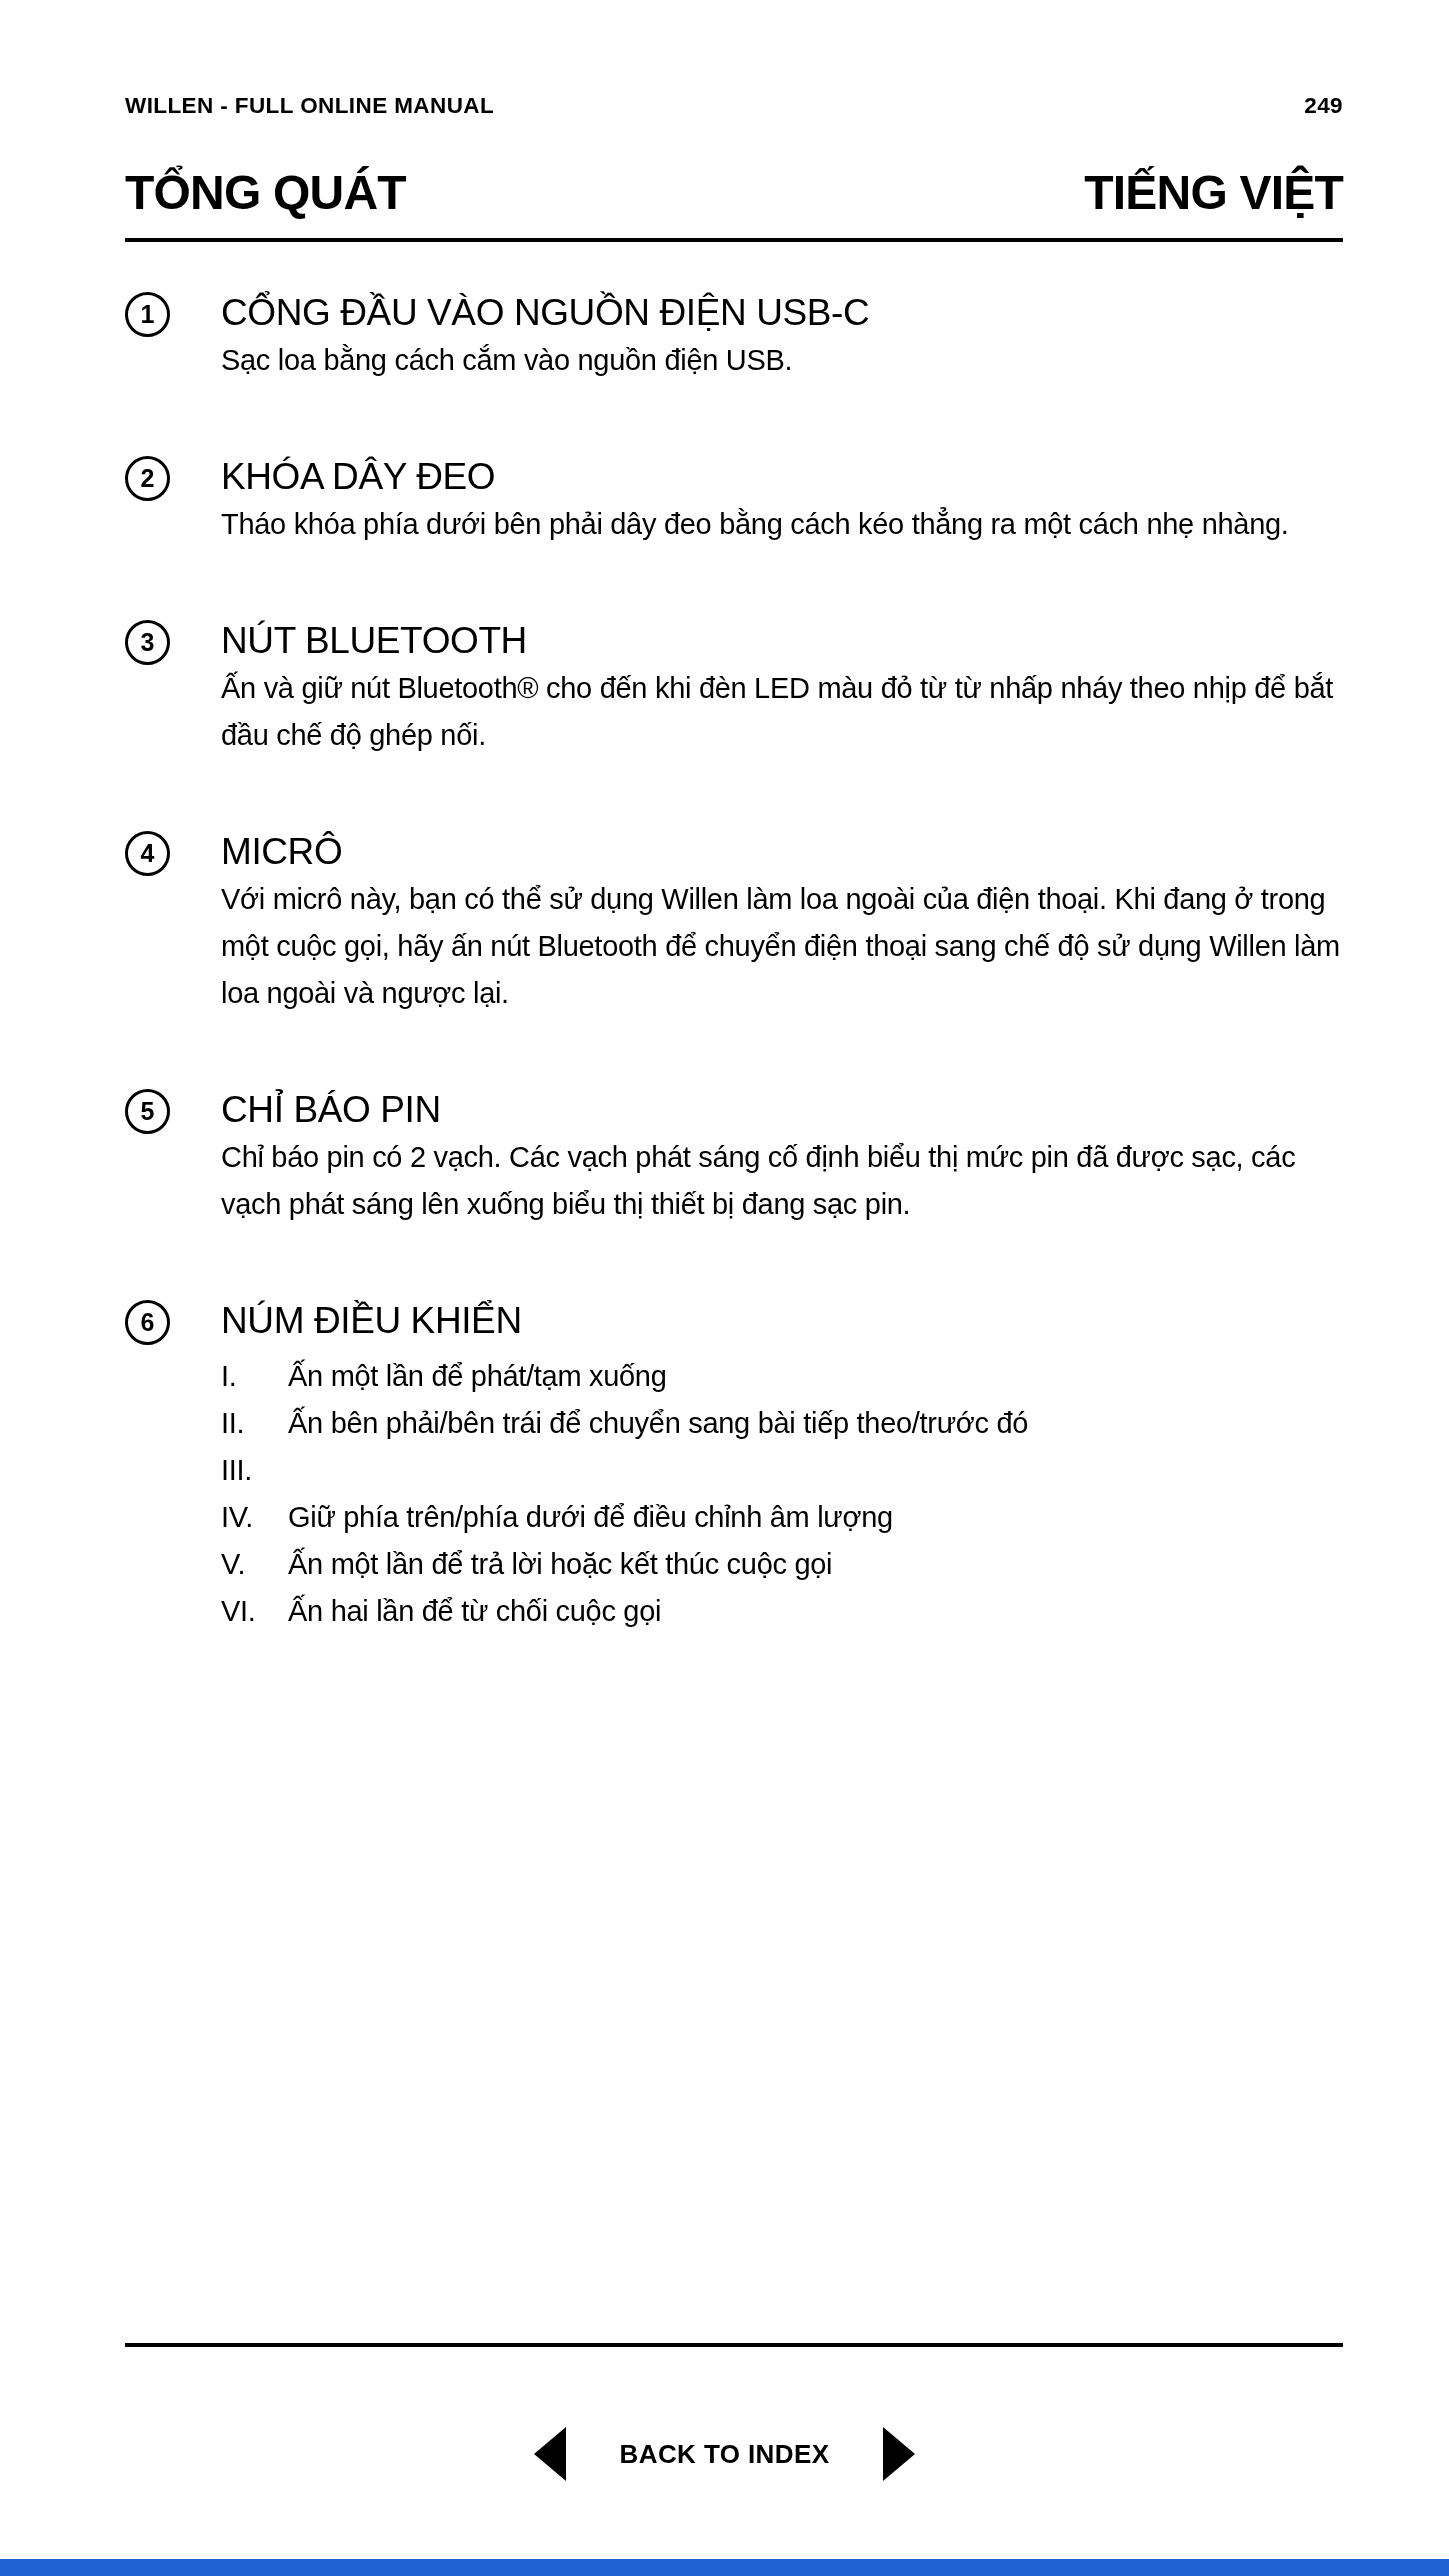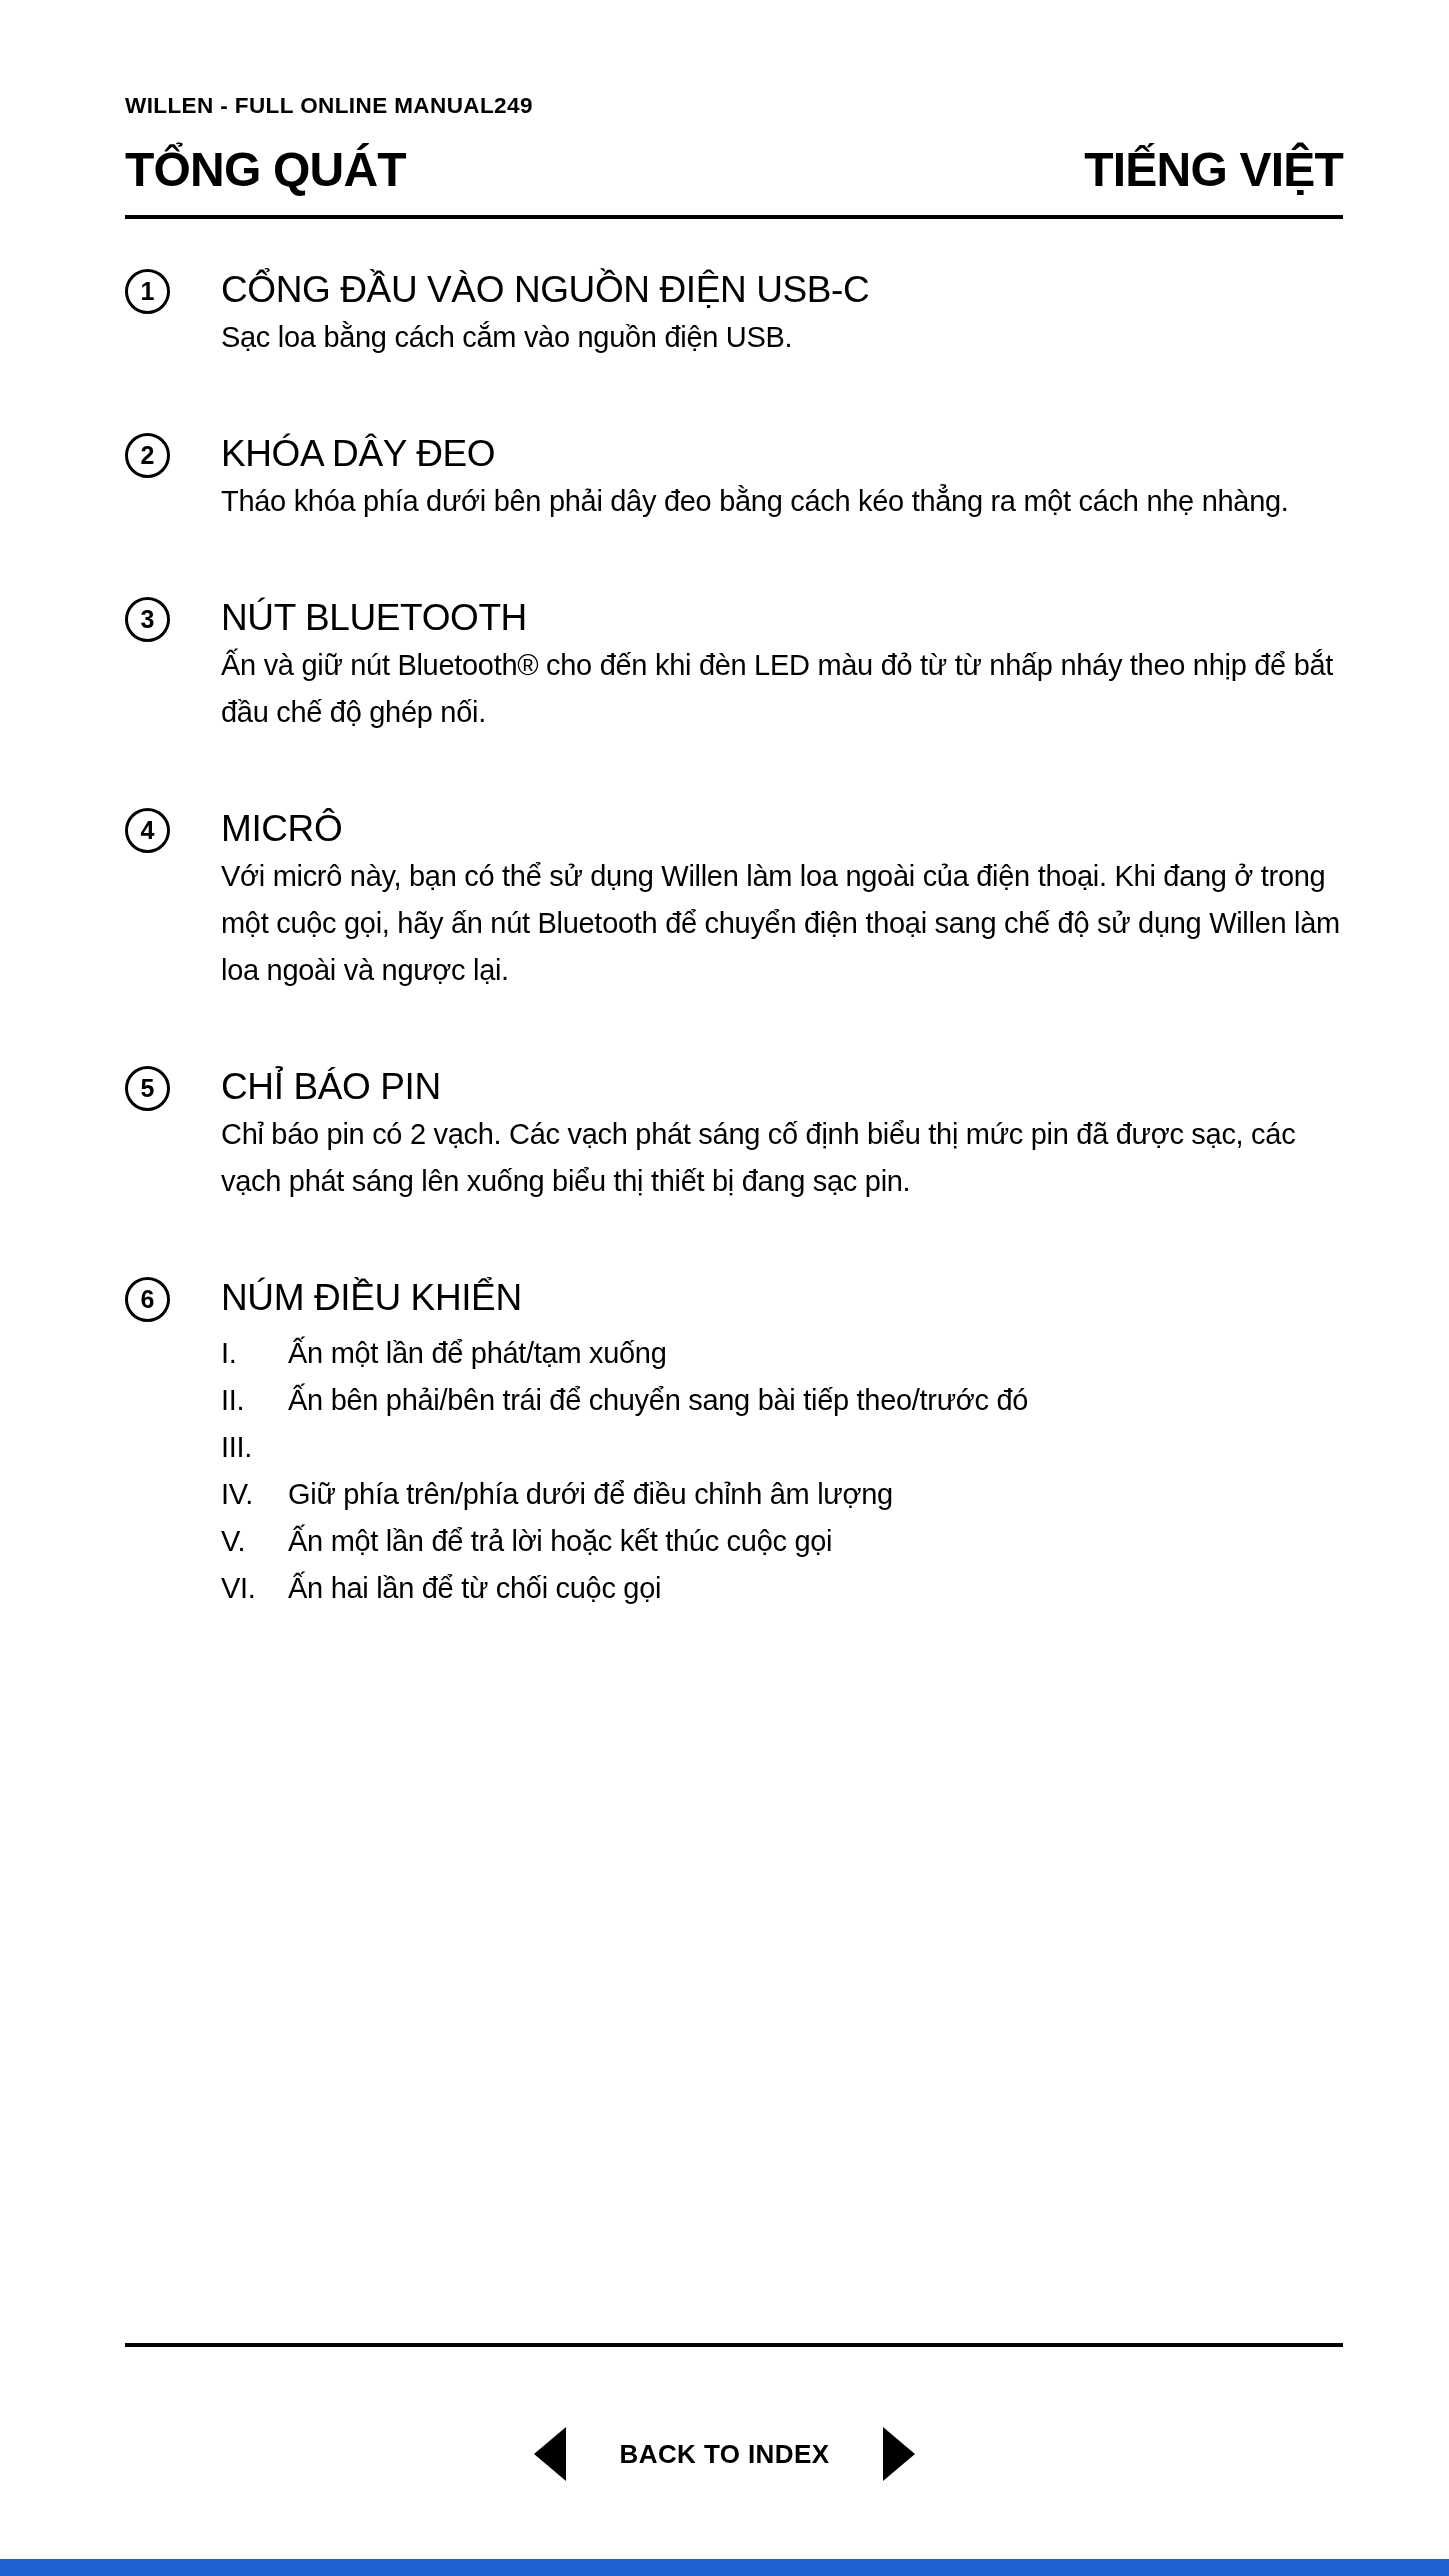--- a/index.html
+++ b/index.html
@@ -14,31 +14,31 @@
     font-family: "Liberation Sans", sans-serif;
     overflow: hidden;
   }
   .content {
     position: absolute;
     top: 0; left: 0; right: 0;
     padding: 93px 106px 0 125px;
   }
   .header-row {
     display: flex;
-    justify-content: flex-start;
+    justify-content: space-between;
     align-items: baseline;
     font-size: 22.5px;
     font-weight: bold;
     letter-spacing: 0.4px;
   }
   .title-row {
     display: flex;
     justify-content: space-between;
     align-items: baseline;
-    margin-top: 23px;
+    margin-top: 46px;
     font-size: 48px;
     font-weight: bold;
     letter-spacing: -0.8px;
   }
   .rule {
     margin-top: 18.4px;
     border-bottom: 4.2px solid #000;
   }
   .sections { margin-top: 48px; }
   .section {

